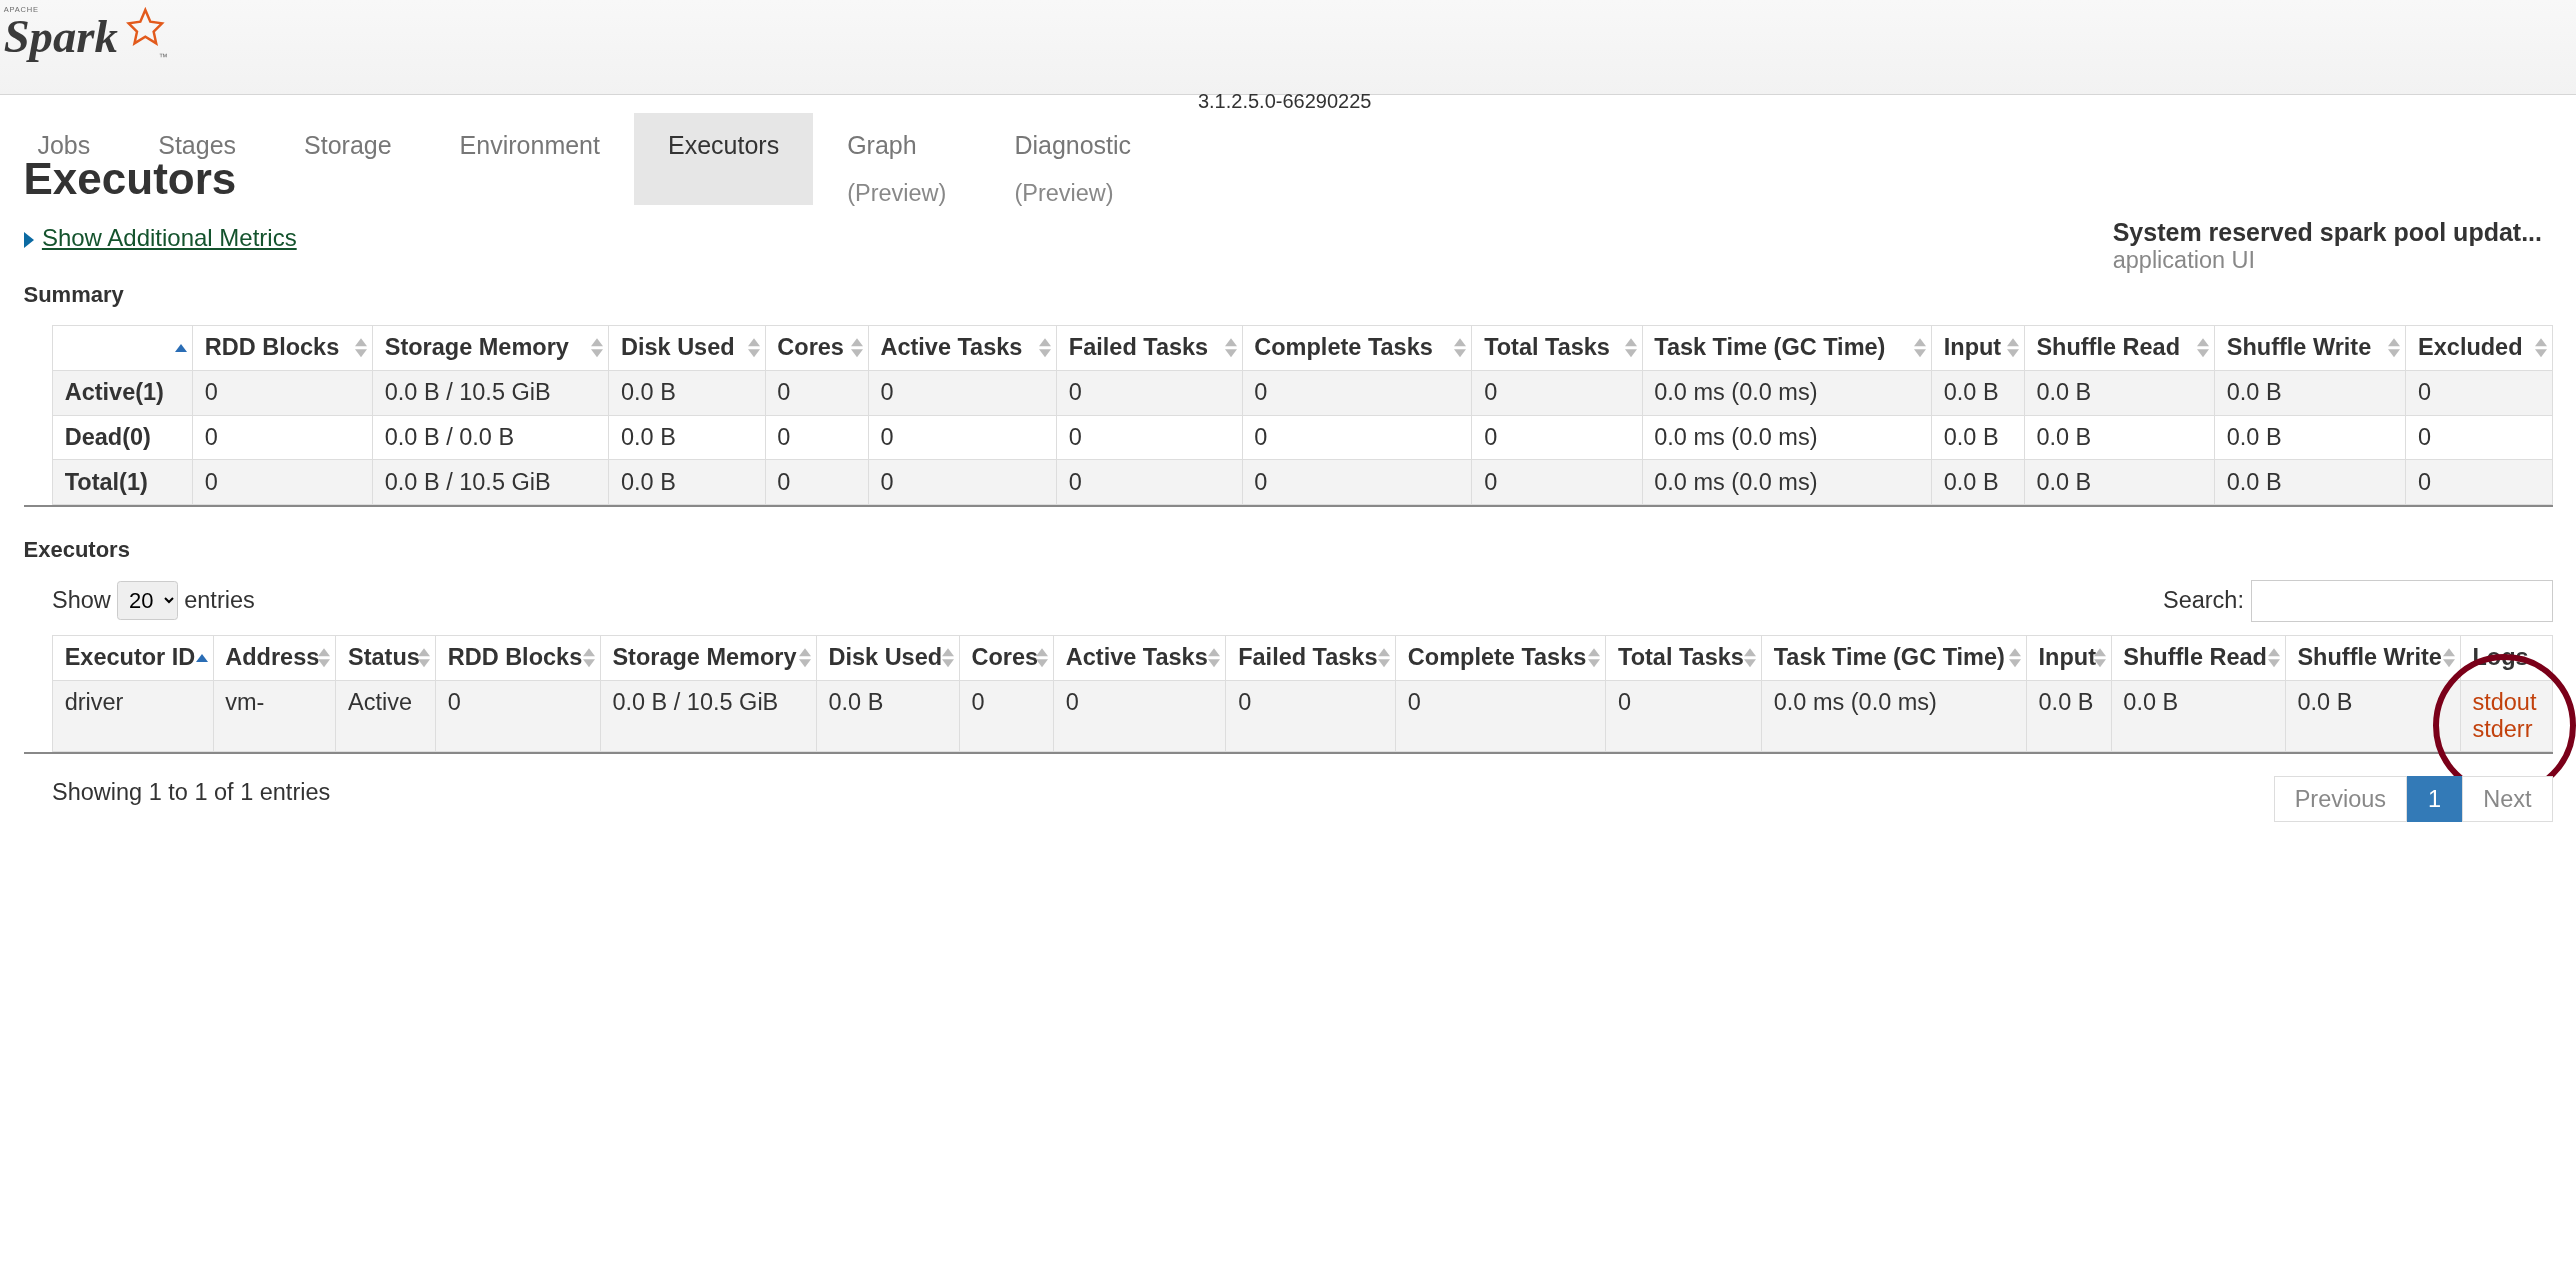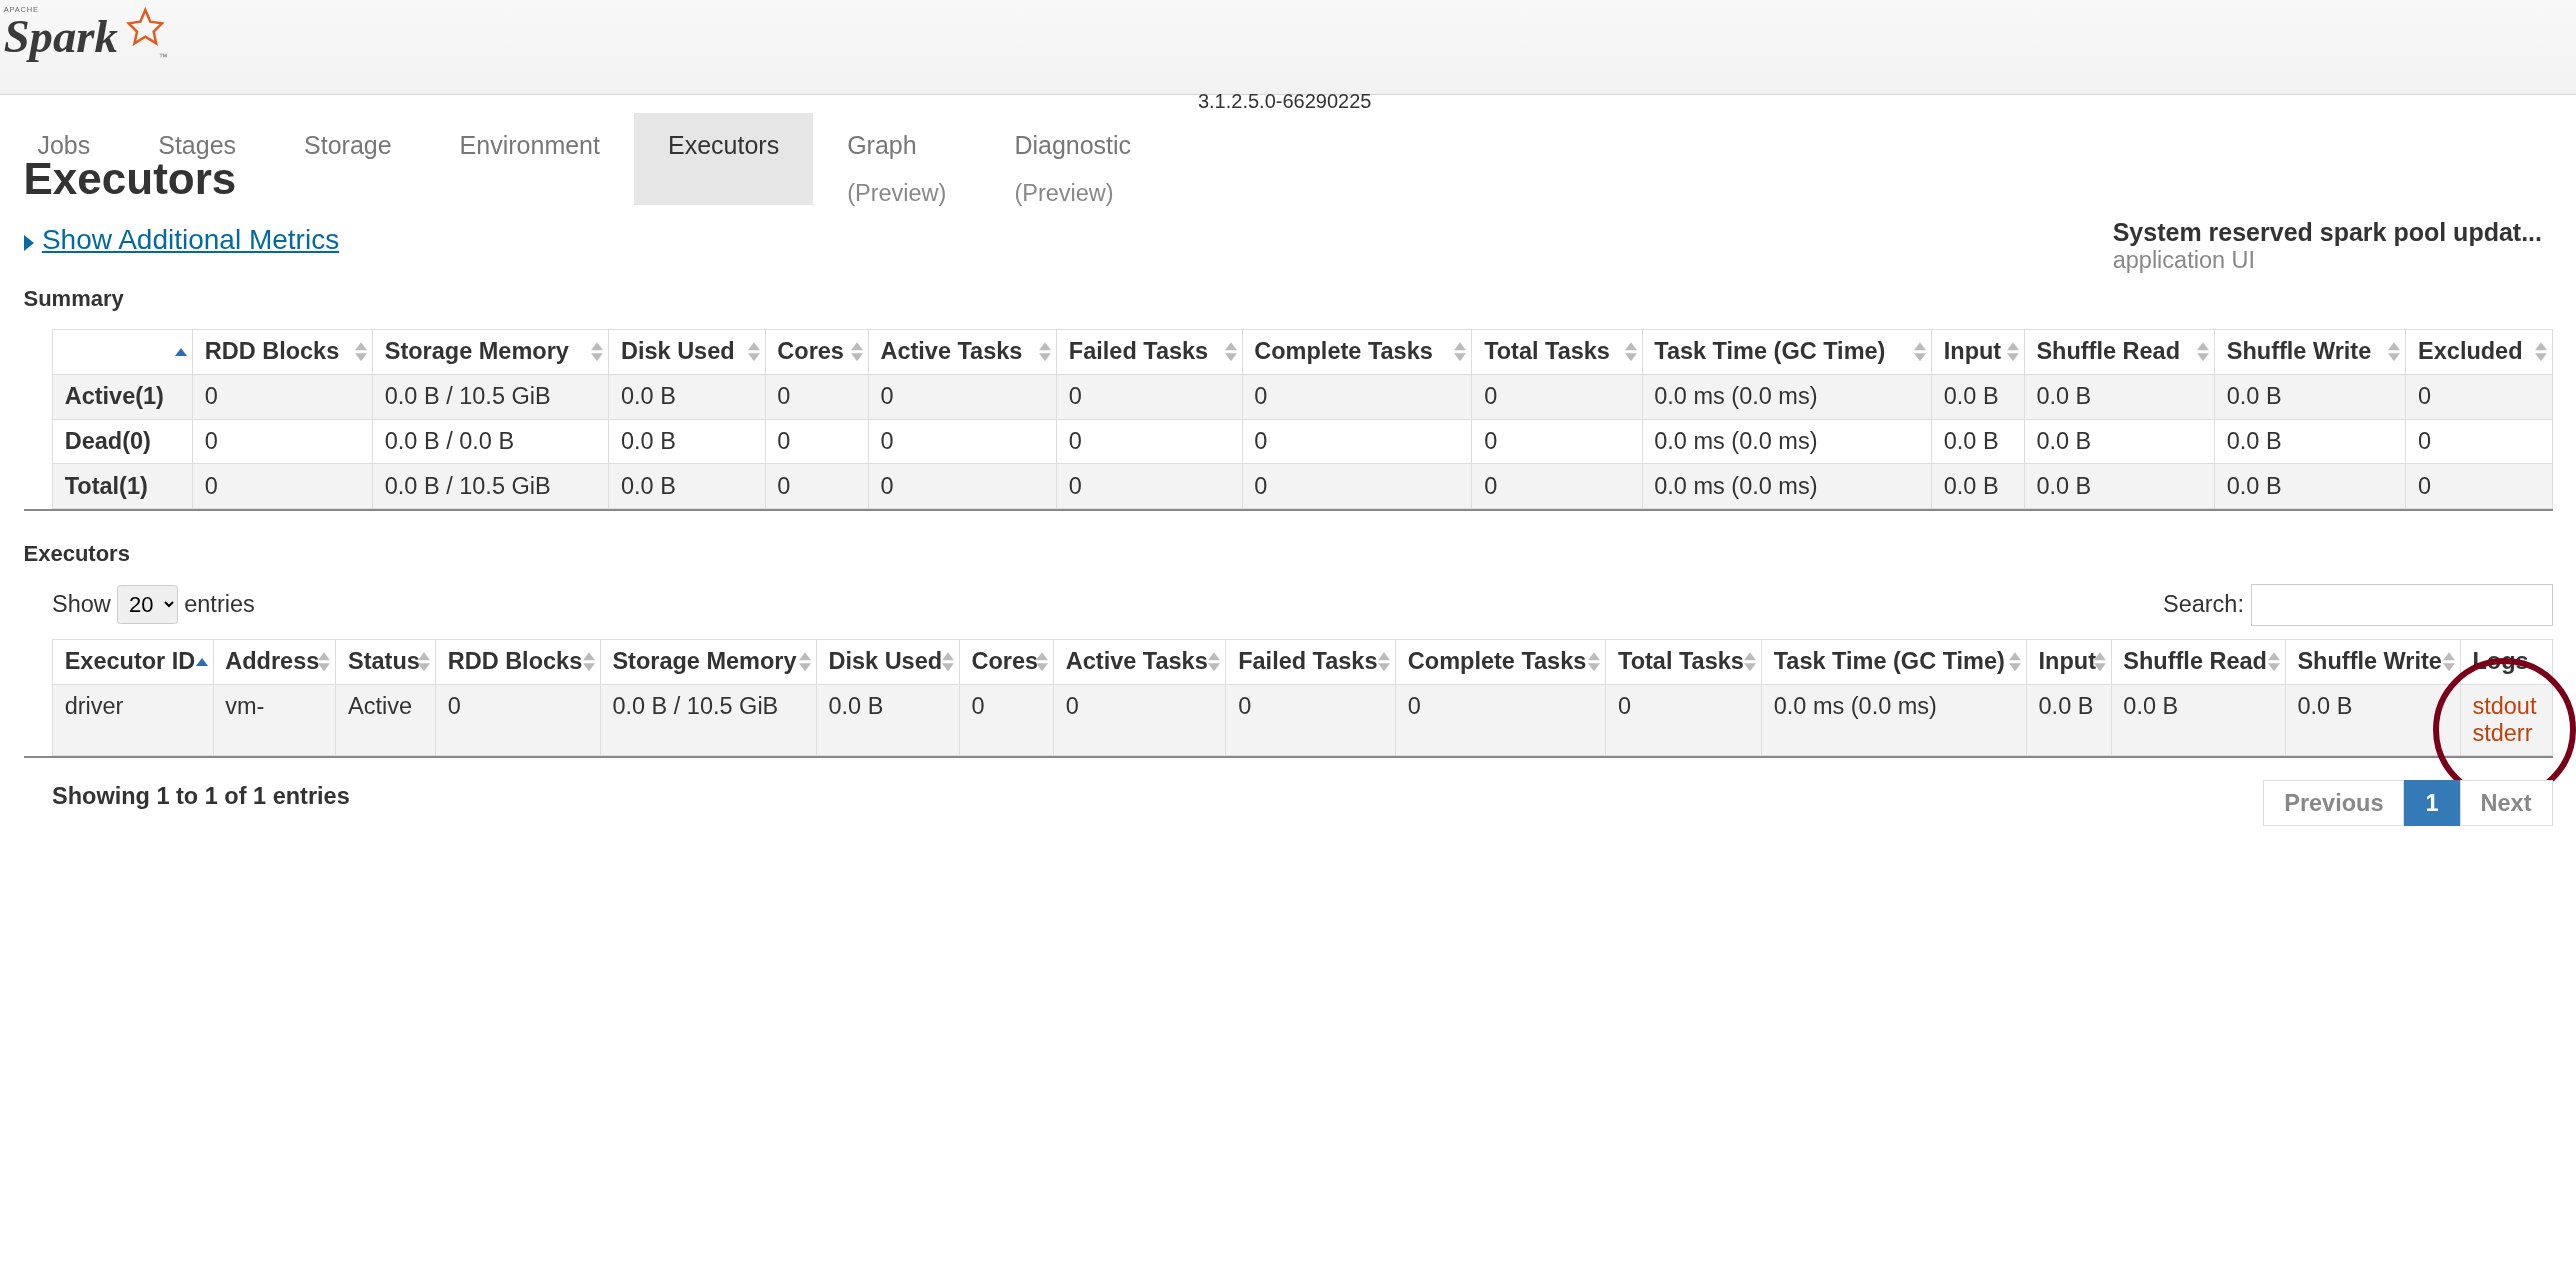--- a/index.html
+++ b/index.html
@@ -37,21 +37,21 @@
   }
   .nav-tab.active { background: #e6e6e6; color:#333; }
   .nav-tab .preview { color:#888; font-size: 23.5px; margin-top: 20px; }
   .app-title-block { margin-left: auto; padding: 13.4px 34px 0 34px; text-align: left; }
   .app-title { font-weight: 700; color:#333; font-size: 25px; }
   .app-subtitle { color:#888; font-size: 23.5px; }
 
   
   .page { padding: 25px 23.5px 34px 23.5px; }
   h1.page-title { font-size: 44px; font-weight: 700; margin: 34px 0 20px 0; }
-  .toggle-link { color:#0369a1; text-decoration: underline; font-size: 28px; cursor: pointer; margin-top: 12px; }
+  .toggle-link { color:#14532d; text-decoration: underline; font-size: 24px; cursor: pointer; margin-top: 12px; }
   .caret-right {
     display: inline-block; width: 0; height: 0;
     border-top: 8.4px solid transparent; border-bottom: 8.4px solid transparent;
     border-left: 10px solid #0b6aa2; margin-right: 8.4px;
     vertical-align: middle;
   }
   h2.section { font-size: 22px; font-weight: 700; margin: 30px 0 17px 0; }
 
   
   table { border-collapse: collapse; width: 100%; margin-left: 28.5px; width: calc(100% - 28.5px); }
@@ -379,21 +379,21 @@
             <td>
               <div class="log-link">stdout</div>
               <div class="log-link">stderr</div>
             </td>
           </tr>
         </tbody>
   </table>
   <div class="annot-circle" style="right:-23.5px; bottom:-45px;"></div>
   </div>
 
-  <div style="position:relative; margin-right:0;font-weight:bold;">
+  <div style="position:relative; margin-right:0;">
     <div class="dt-info">Showing 1 to 1 of 1 entries</div>
     <div class="dt-paginate">
       <div class="pg-btn">Previous</div>
       <div class="pg-btn active">1</div>
       <div class="pg-btn">Next</div>
     </div>
   </div>
 
 </div>
 

